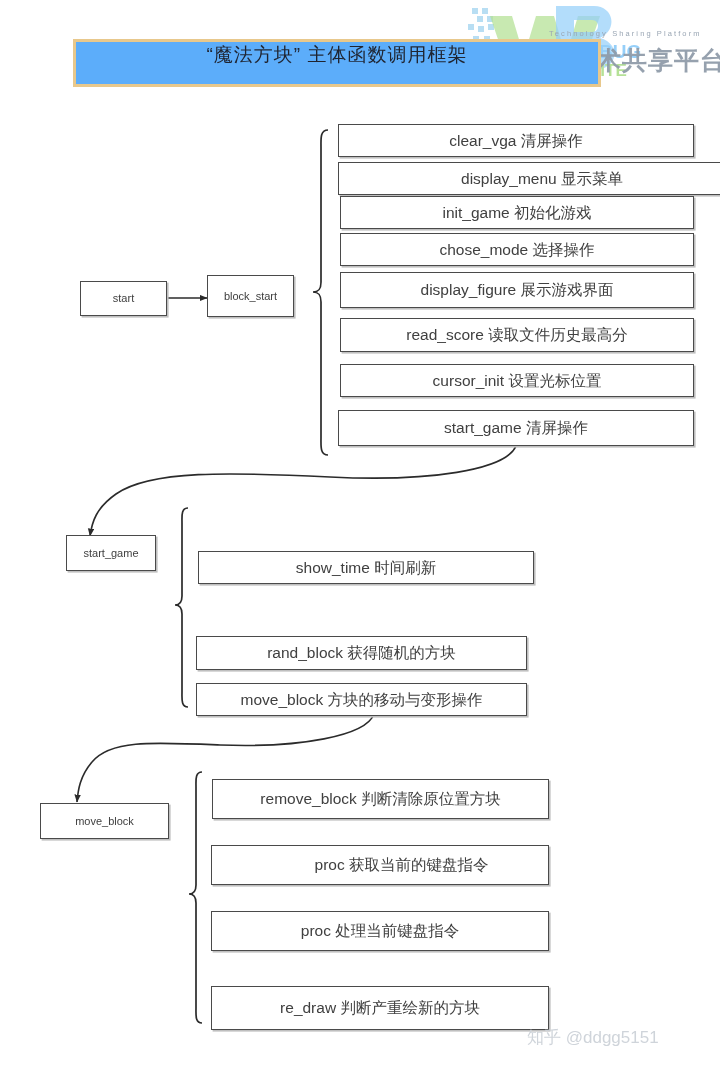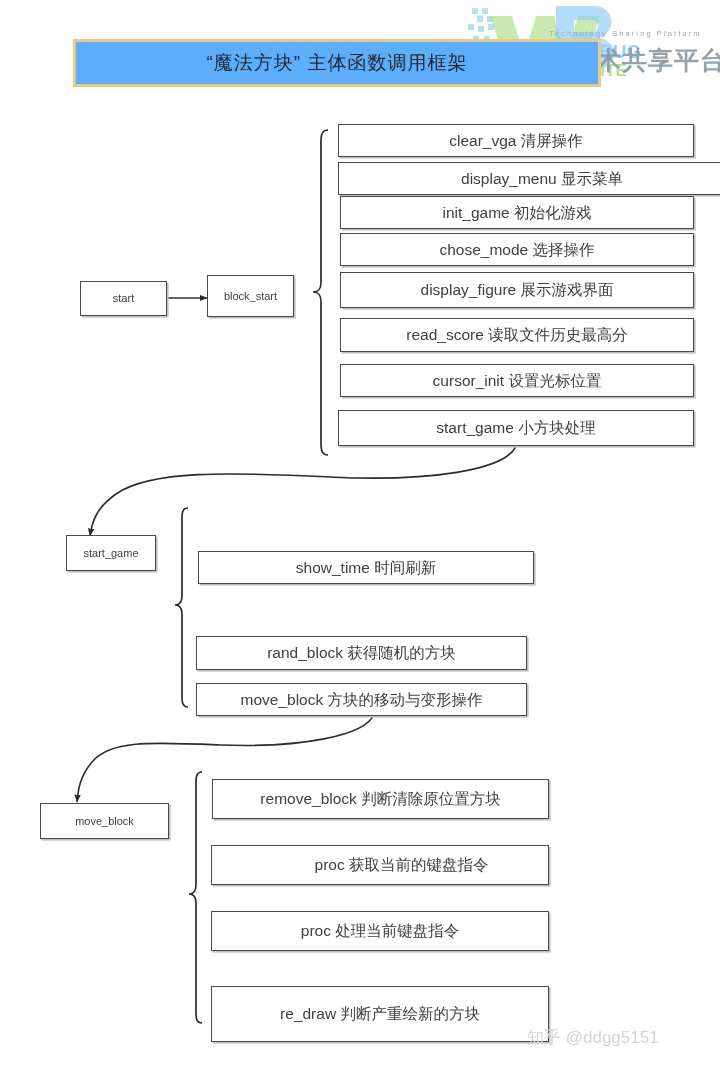--- a/index.html
+++ b/index.html
@@ -24,21 +24,21 @@
     position:absolute;left:570px;top:44px;
     font-size:25px;font-weight:bold;color:#8e9aa8;letter-spacing:1px;
     white-space:nowrap;opacity:.92;
   }
 
   
   .title-bar{
     position:absolute;left:73px;top:39px;width:528px;height:48px;
     background:#5cadfa;border:3px solid #e8c88c;
     box-sizing:border-box;
-    display:flex;align-items:center;justify-content:center;
+    display:flex;align-items:flex-start;justify-content:center;
   }
   .title-bar .t{
     font-size:19px;color:#1f2430;letter-spacing:1px;
     white-space:nowrap;
   }
 
   
   .node{
     position:absolute;box-sizing:border-box;
     background:#ffffff;
@@ -170,26 +170,26 @@
     <span class="lbl">move_block</span>
   </div>
 
   <div class="node item" style="left:338px;top:124px;width:356px;height:33px;">clear_vga 清屏操作</div>
   <div class="node item" style="left:338px;top:162px;width:408px;height:33px;">display_menu 显示菜单</div>
   <div class="node item" style="left:340px;top:196px;width:354px;height:33px;">init_game 初始化游戏</div>
   <div class="node item" style="left:340px;top:233px;width:354px;height:33px;">chose_mode 选择操作</div>
   <div class="node item" style="left:340px;top:272px;width:354px;height:36px;">display_figure 展示游戏界面</div>
   <div class="node item" style="left:340px;top:318px;width:354px;height:34px;">read_score 读取文件历史最高分</div>
   <div class="node item" style="left:340px;top:364px;width:354px;height:33px;">cursor_init 设置光标位置</div>
-  <div class="node item" style="left:338px;top:410px;width:356px;height:36px;">start_game 小方块处理</div>
+  <div class="node item" style="left:338px;top:410px;width:356px;height:36px;">start_game 清屏操作</div>
 
   <div class="node item" style="left:198px;top:551px;width:336px;height:33px;">show_time 时间刷新</div>
   <div class="node item" style="left:196px;top:636px;width:331px;height:34px;">rand_block 获得随机的方块</div>
   <div class="node item" style="left:196px;top:683px;width:331px;height:33px;">move_block 方块的移动与变形操作</div>
 
   <div class="node item" style="left:212px;top:779px;width:337px;height:40px;">remove_block 判断清除原位置方块</div>
   <div class="node item" style="left:211px;top:845px;width:338px;height:40px;padding-left:43px;">proc   获取当前的键盘指令</div>
   <div class="node item" style="left:211px;top:911px;width:338px;height:40px;">proc 处理当前键盘指令</div>
-  <div class="node item" style="left:211px;top:986px;width:338px;height:56px;">re_draw 判断产重绘新的方块</div>
+  <div class="node item" style="left:211px;top:986px;width:338px;height:44px;">re_draw 判断产重绘新的方块</div>
 
   <div class="credit">知乎 @ddgg5151</div>
 
 </div>
 
 </body></html>

